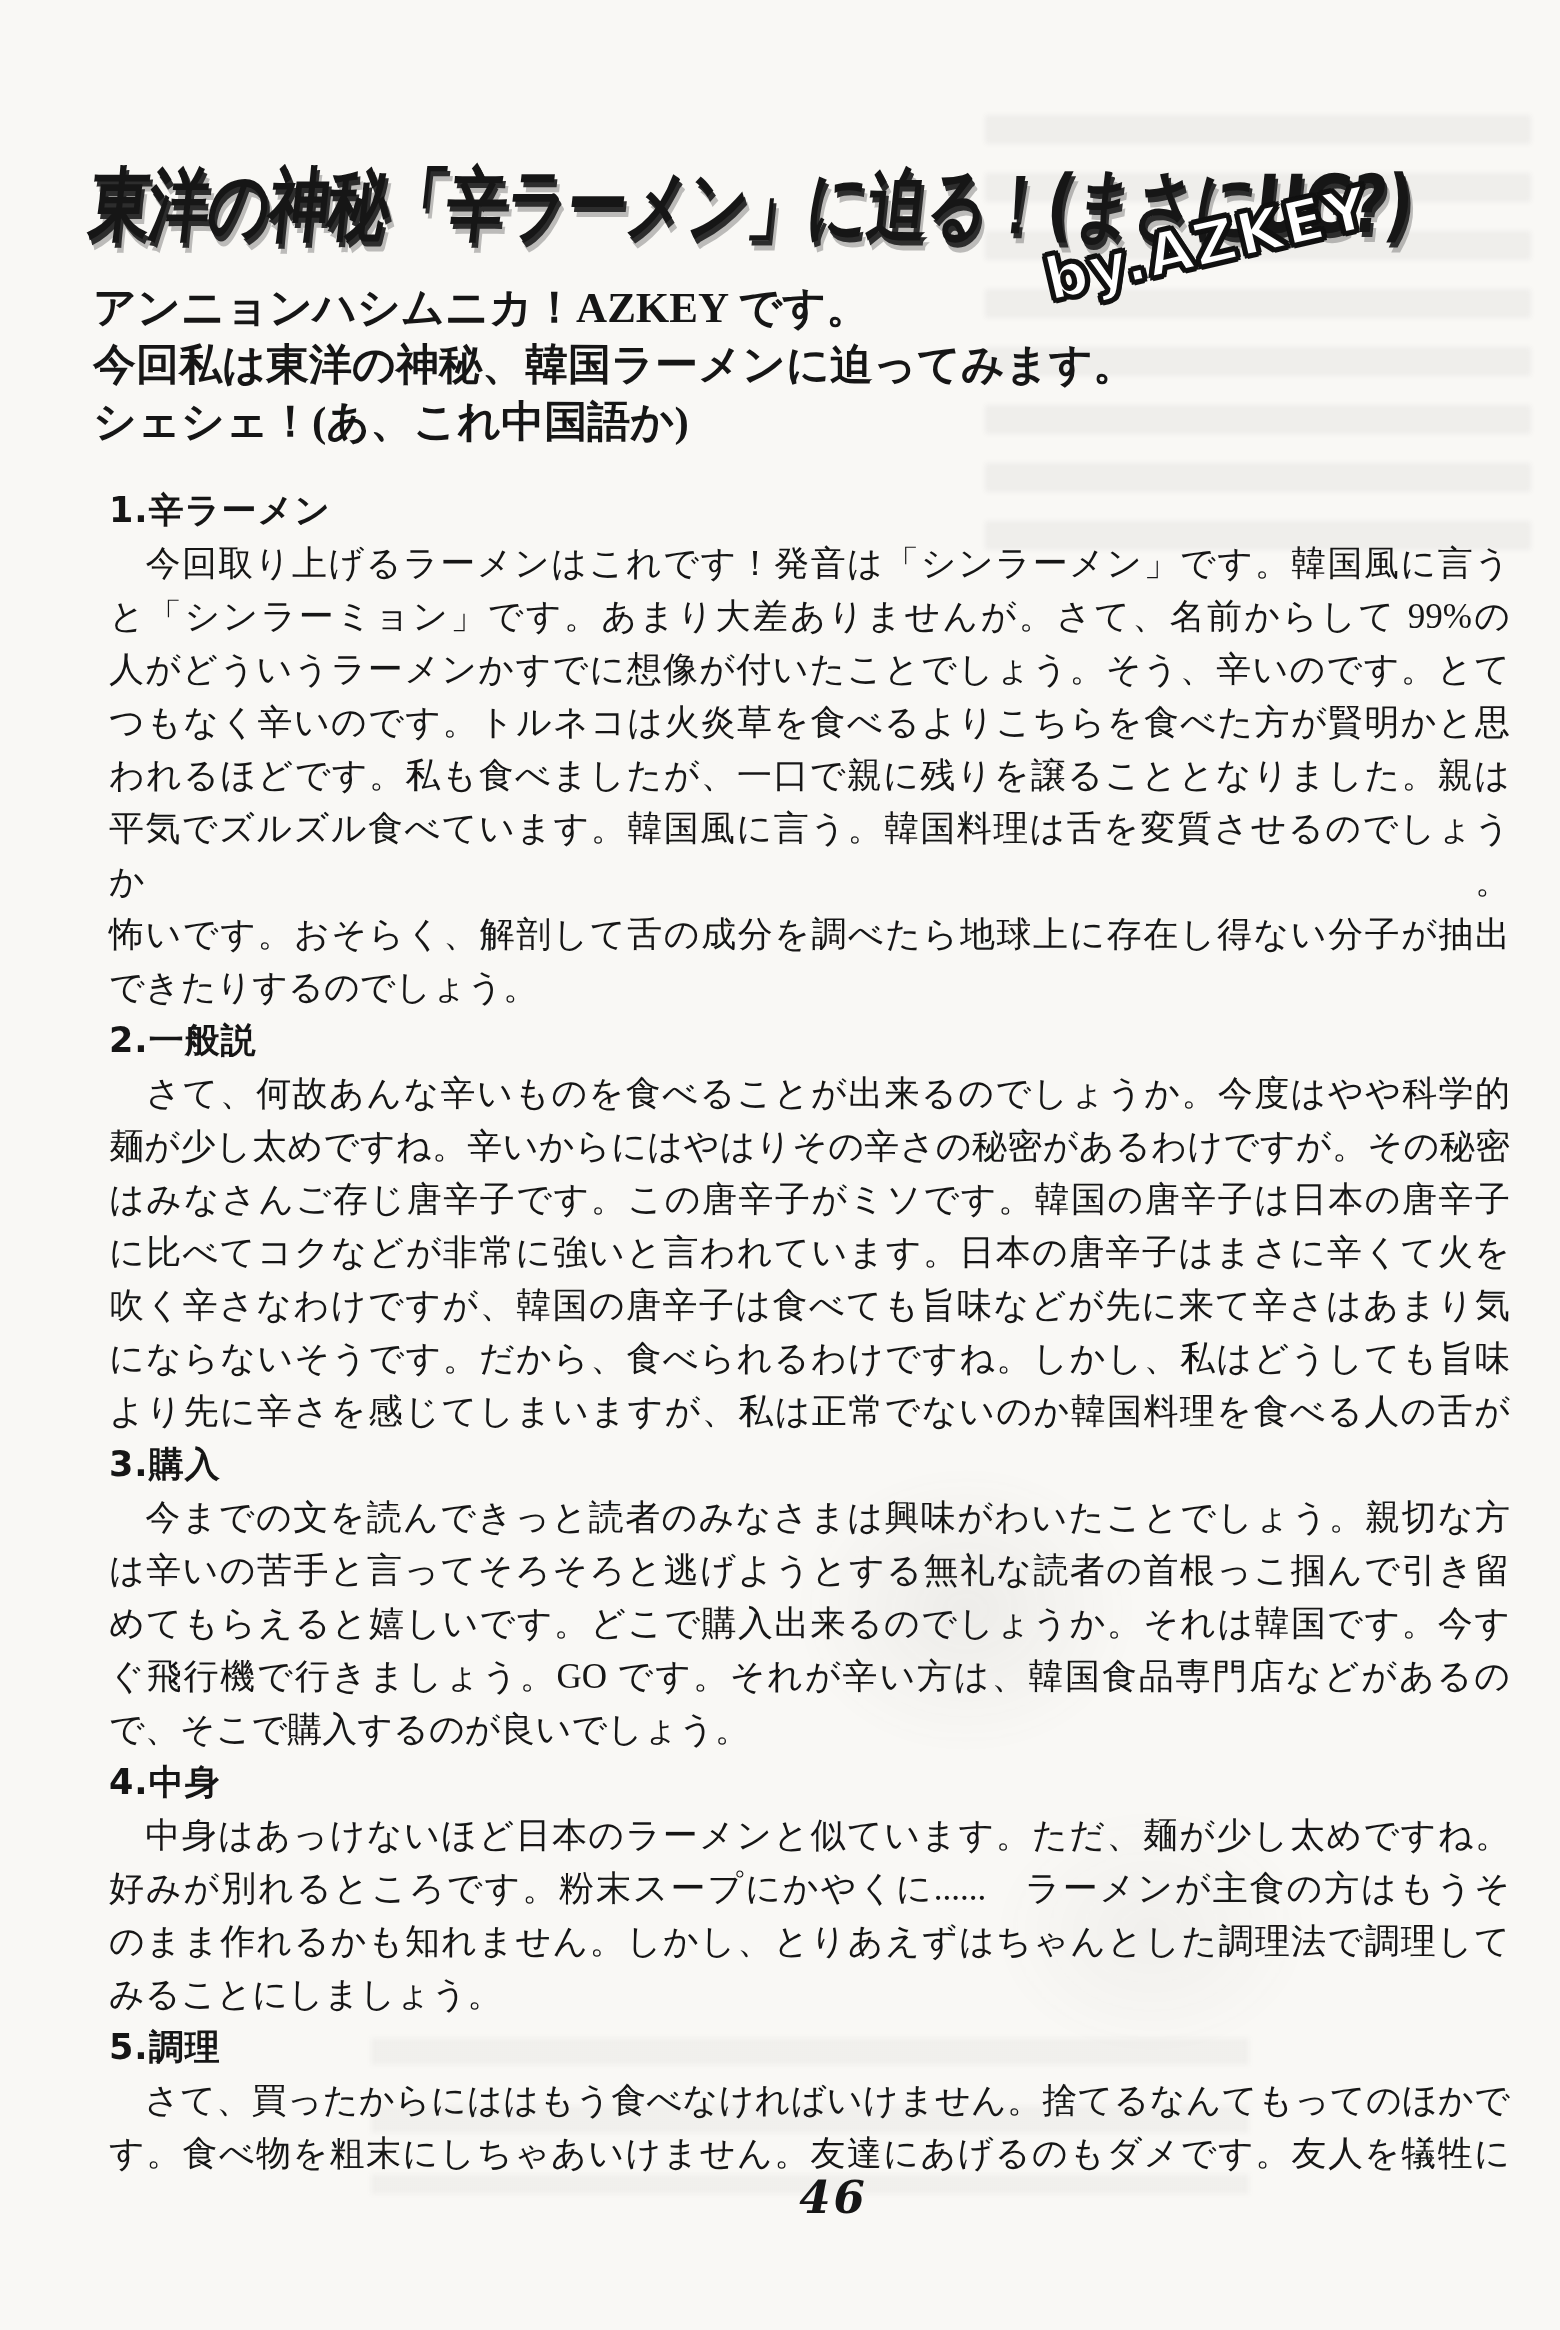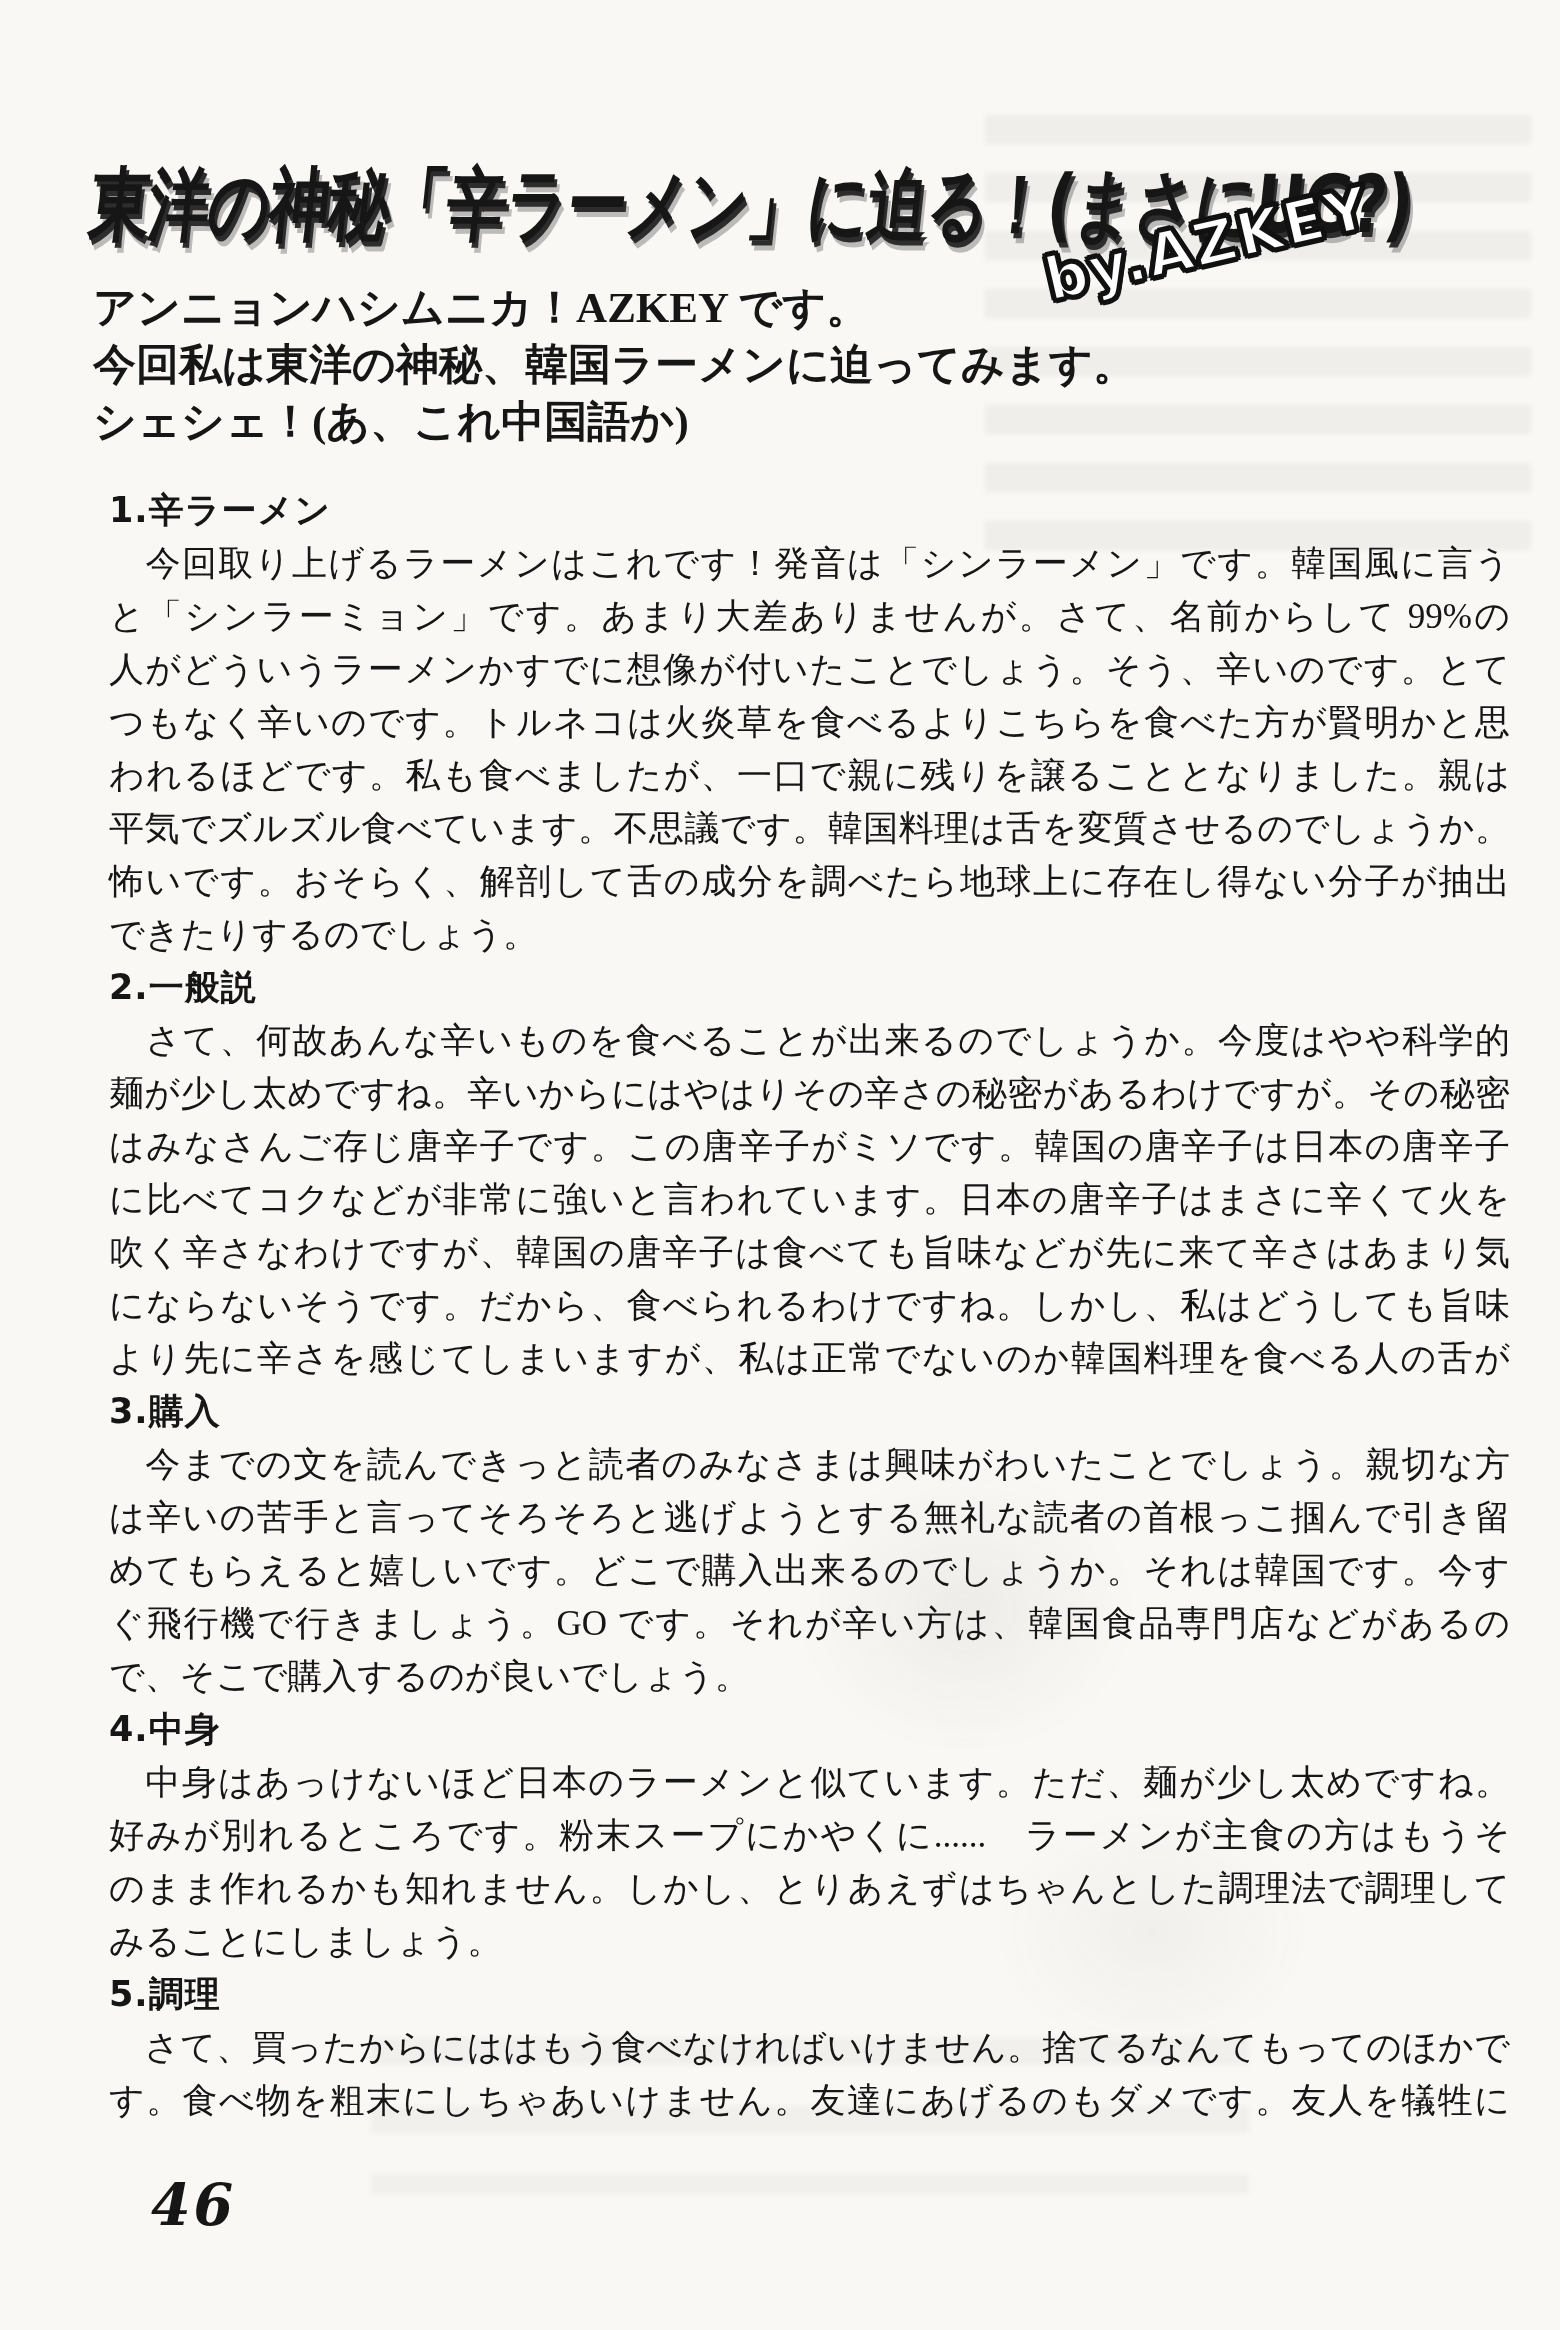--- a/index.html
+++ b/index.html
@@ -108,28 +108,27 @@
   }
   .bline.short {
     text-align: center;
     text-align-last: left;
   }
 
   
   .page-number {
     position: absolute;
     left: 0; right: 0; top: 2171px;
-    text-align: left;
+    text-align: center;
     text-indent: 107px;
     font-family: "DejaVu Serif", serif;
     font-style: italic;
     font-weight: 700;
-    font-size: 57px;
+    font-size: 45px;
     letter-spacing: 2.9px;
-    padding-left: 44px;
   }
 </style>
 </head>
 <body>
 
 <div class="page">
 
   <div class="ghost-rows"></div>
   <div class="ghost-mid"></div>
   <div class="ghost-low"></div>
@@ -143,21 +142,21 @@
     <div>シェシェ！(あ、これ中国語か)</div>
   </div>
 
   <div class="stream">
     <div class="bheading">1.辛ラーメン</div>
     <div class="bline">　今回取り上げるラーメンはこれです！発音は「シンラーメン」です。韓国風に言う</div>
     <div class="bline">と「シンラーミョン」です。あまり大差ありませんが。さて、名前からして 99%の</div>
     <div class="bline">人がどういうラーメンかすでに想像が付いたことでしょう。そう、辛いのです。とて</div>
     <div class="bline">つもなく辛いのです。トルネコは火炎草を食べるよりこちらを食べた方が賢明かと思</div>
     <div class="bline">われるほどです。私も食べましたが、一口で親に残りを譲ることとなりました。親は</div>
-    <div class="bline">平気でズルズル食べています。不思議です。韓国料理は舌を変質させるのでしょうか。</div>
+    <div class="bline">平気でズルズル食べています。韓国風に言う。韓国料理は舌を変質させるのでしょうか。</div>
     <div class="bline">怖いです。おそらく、解剖して舌の成分を調べたら地球上に存在し得ない分子が抽出</div>
     <div class="bline short">できたりするのでしょう。</div>
 
     <div class="bheading">2.一般説</div>
     <div class="bline">　さて、何故あんな辛いものを食べることが出来るのでしょうか。今度はやや科学的</div>
     <div class="bline">麺が少し太めですね。辛いからにはやはりその辛さの秘密があるわけですが。その秘密</div>
     <div class="bline">はみなさんご存じ唐辛子です。この唐辛子がミソです。韓国の唐辛子は日本の唐辛子</div>
     <div class="bline">に比べてコクなどが非常に強いと言われています。日本の唐辛子はまさに辛くて火を</div>
     <div class="bline">吹く辛さなわけですが、韓国の唐辛子は食べても旨味などが先に来て辛さはあまり気</div>
     <div class="bline">にならないそうです。だから、食べられるわけですね。しかし、私はどうしても旨味</div>

